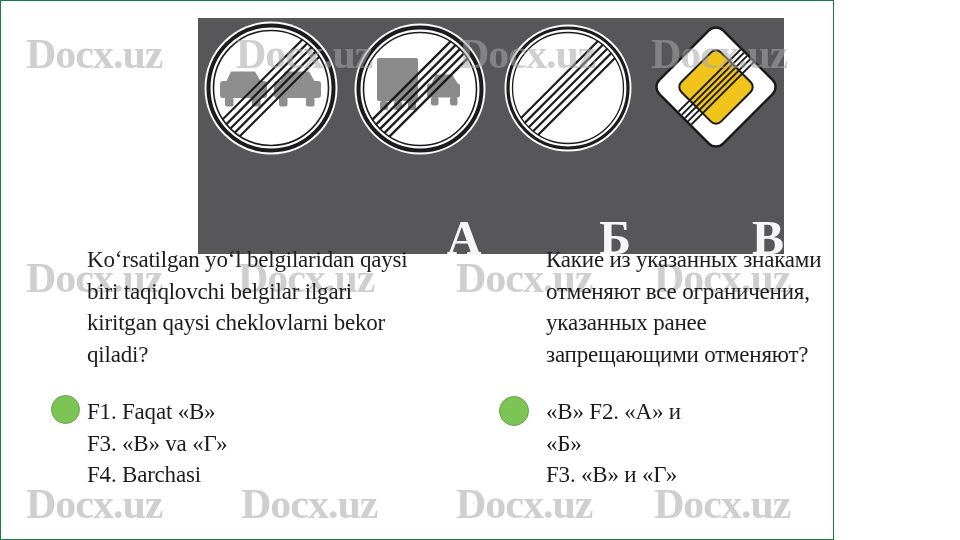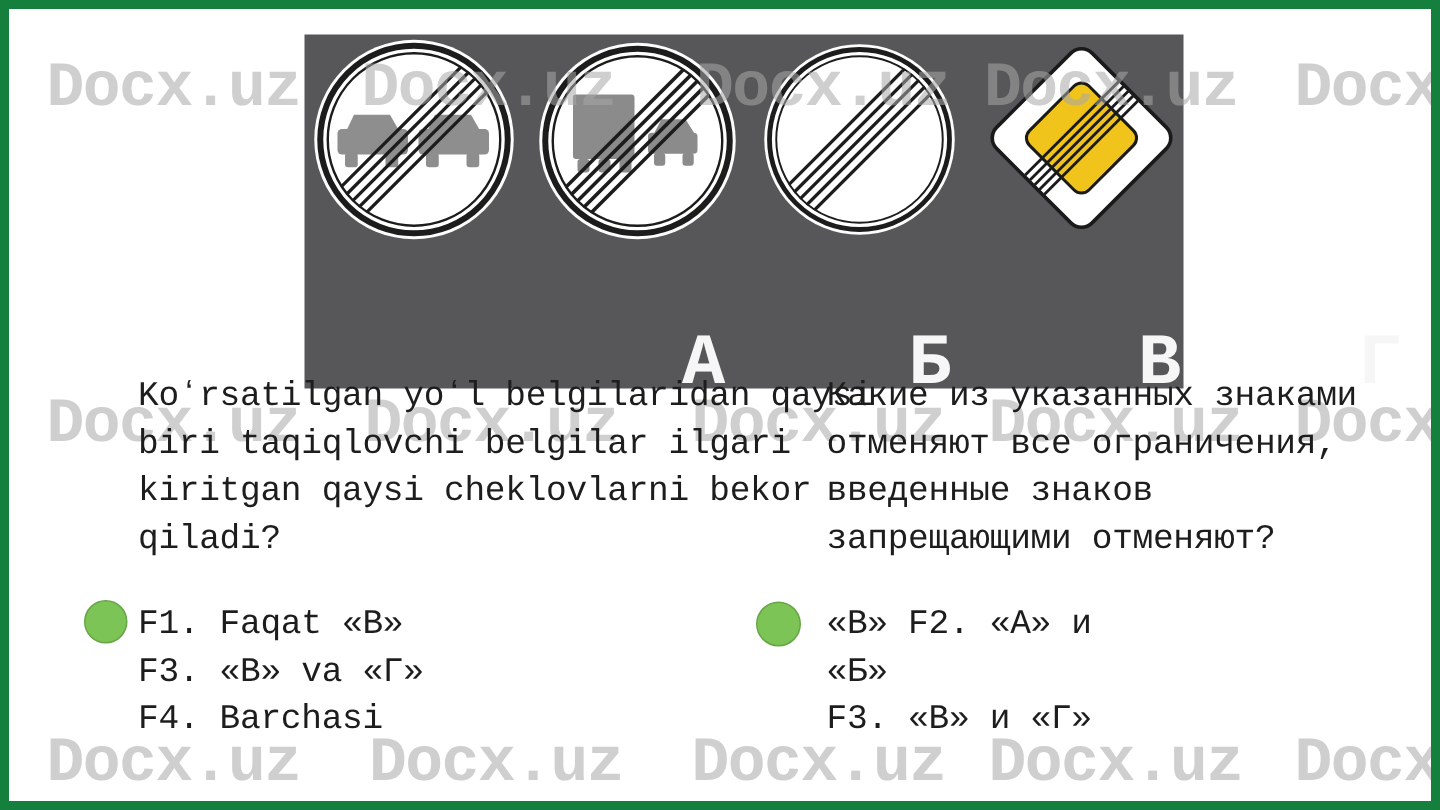--- a/index.html
+++ b/index.html
@@ -1,19 +1,19 @@
 <!DOCTYPE html>
 <html><head>
 <meta charset="utf-8">
 <style>
   html,body{margin:0;padding:0;background:#fff;}
   #canvas{
-    position:relative;width:960px;height:540px;overflow:hidden;
-    background:#ffffff;border:6px solid #15803d;box-sizing:border-box;
-    font-family:Liberation Mono, monospace;
+    position:relative;width:834px;height:540px;overflow:hidden;
+    background:#ffffff;border:1px solid #15803d;box-sizing:border-box;
+    font-family:Liberation Serif, serif;
   }
   
   .wm{
     position:absolute;z-index:5;
     font-size:42px;font-weight:700;letter-spacing:-1px;
     color:#a8a8a8;opacity:.55;white-space:nowrap;line-height:48px;
     pointer-events:none;user-select:none;
   }
   
   #panel{
@@ -187,21 +187,21 @@
     <div class="options">
       <div class="opt-line">F1. Faqat «B»</div>
       <div class="opt-line">F3. «В» va «Г»</div>
       <div class="opt-line">F4. Barchasi</div>
     </div>
   </div>
 
   <div class="col col-right">
     <div class="qline">Какие из указанных знаками</div>
     <div class="qline">отменяют все ограничения,</div>
-    <div class="qline">введенные знаков</div>
+    <div class="qline">указанных ранее</div>
     <div class="qline">запрещающими отменяют?</div>
     <div class="options">
       <div class="opt-line">«В» F2. «А» и</div>
       <div class="opt-line">«Б»</div>
       <div class="opt-line">F3. «В» и «Г»</div>
     </div>
   </div>
 
   <div class="marker marker-left"></div>
   <div class="marker marker-right"></div>

